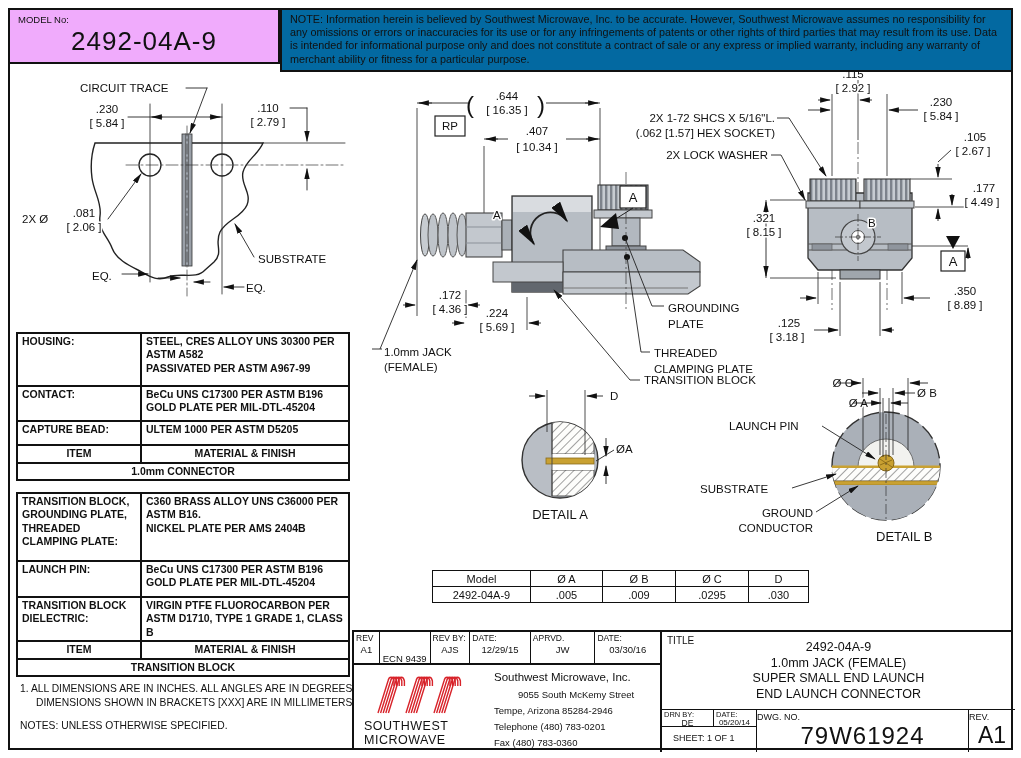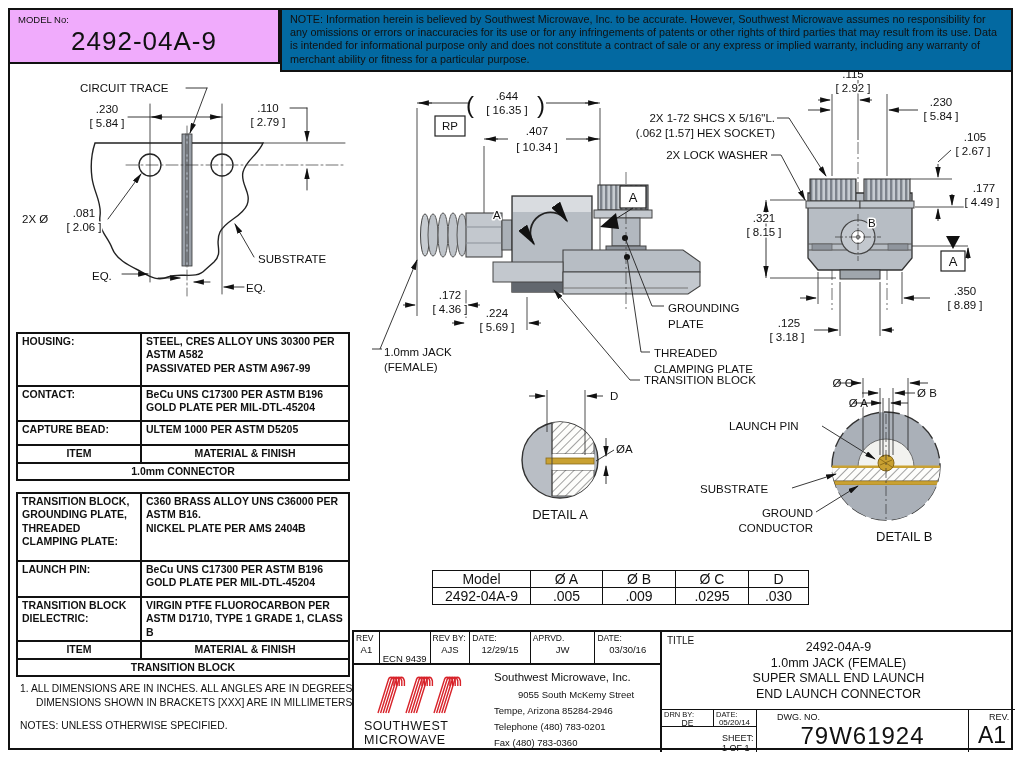--- a/index.html
+++ b/index.html
@@ -20,21 +20,21 @@
   .cap { font-size:13px; }
   .paren { font-size:24px; font-weight:400; }
   .flag { font-size:13px; }
   
   table.mat { border-collapse:collapse; font-size:10.5px; font-weight:bold; table-layout:fixed; background:#fff; }
   table.mat td { border:2px solid #111; padding:1px 4px; vertical-align:top; white-space:pre-line; line-height:1.28; }
   table.mat td.c1 { width:124px;border-radius:20px; }
   table.mat td.hd { text-align:center; vertical-align:middle; }
   table.mat td.ft { text-align:center; vertical-align:middle; }
   
-  table.mod { border-collapse:collapse; font-size:14px; table-layout:fixed; background:#fff; }
+  table.mod { border-collapse:collapse; font-size:11px; table-layout:fixed; background:#fff; }
   table.mod td { border:1.5px solid #111; text-align:center; height:16px; padding:0 2px; }
   
   .notes { left:20px; top:682px; font-size:10.3px; line-height:1.4; }
   .notes .l2 { margin-left:16px; }
   .notes .l3 { margin-top:8px; }
   
   .tb { left:352px; top:630px; width:661px; height:120px; border:2px solid #111; background:#fff; }
   .tb .cell { position:absolute; border-color:#111; }
   .tb-rev { left:0; top:0; width:308px; height:33px; border-bottom:2px solid #111; border-right:2px solid #111; display:flex; }
   .tb-rev > div { border-right:1.5px solid #111; font-size:8.5px; padding:1px 2px; line-height:1.25; }
@@ -50,23 +50,23 @@
   .tb-logo .a4 { position:absolute; left:140px; top:72px; font-size:9.5px; }
   .tb-title { left:308px; top:0; width:353px; height:78px; border-bottom:1.5px solid #111; }
   .tb-title .lab { position:absolute; left:5px; top:3px; font-size:10px; }
   .tb-title .lines { margin-top:8px; text-align:center; font-size:12.5px; line-height:1.25; }
   .tb-bot { left:308px; top:78px; width:353px; height:42px; display:flex; }
   .drnblk { width:95px; border-right:1.5px solid #111; position:relative; }
   .drnrow { display:flex; height:17px; border-bottom:1.5px solid #111; }
   .drnrow > div { font-size:7.5px; line-height:1.0; padding:1px 2px; }
   .drnrow .dn { width:52px; border-right:1.5px solid #111; }
   .drnrow .dd { width:41px; }
-  .sheet { font-size:9px; padding:6px 0 0 20px;margin-left:40px; }
+  .sheet { font-size:9px; padding:6px 0 0 11px; }
   .dwgblk { width:212px; border-right:1.5px solid #111; position:relative; }
-  .dwgblk .lab, .revblk .lab { position:absolute; left:20px; top:2px; font-size:9px; }
+  .dwgblk .lab, .revblk .lab { position:absolute; left:0; top:2px; font-size:9px; }
   .dwgblk .big { position:absolute; width:100%; text-align:center; top:12px; font-size:24px; letter-spacing:1px; }
   .revblk { width:46px; position:relative; }
   .revblk .big { position:absolute; width:100%; text-align:center; top:12px; font-size:23px; }
   .ctr { text-align:center; }
 </style>
 </head>
 <body>
 
 <div class="abs pageborder"></div>
 

